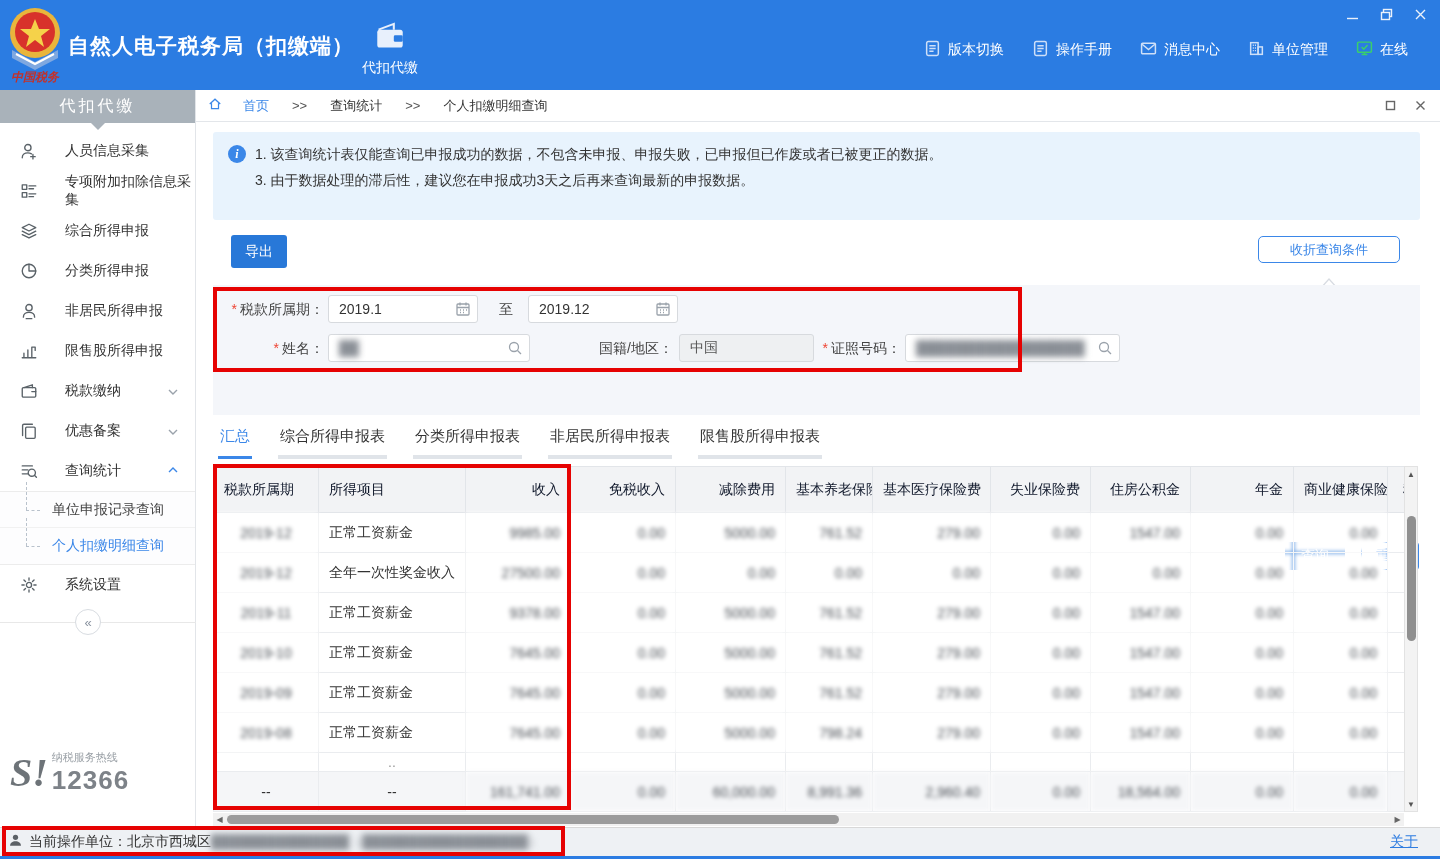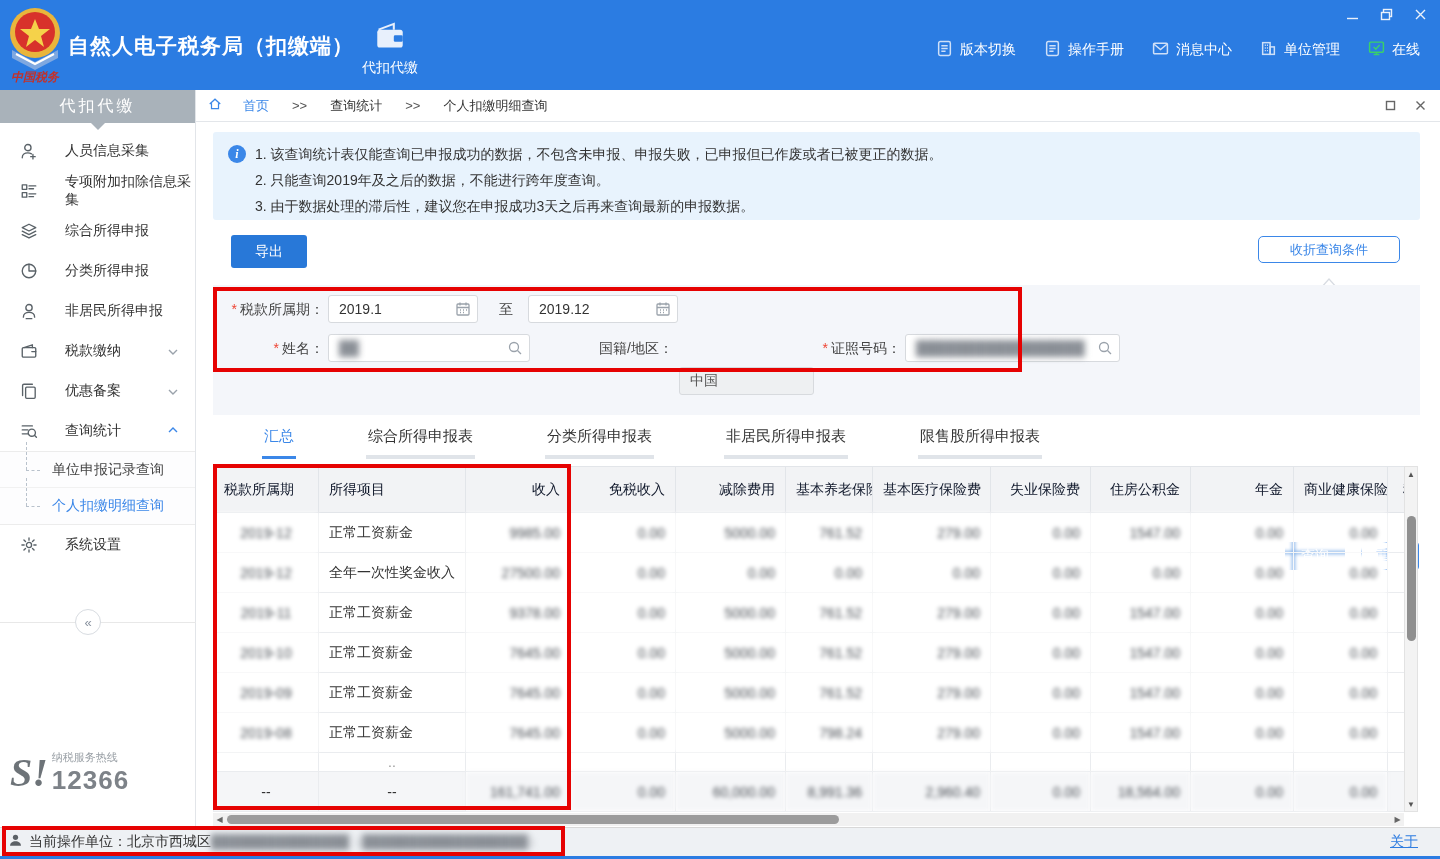--- a/index.html
+++ b/index.html
@@ -6,21 +6,21 @@
   html,body { width:1440px; height:859px; overflow:hidden; }
   body { font-family:"Liberation Sans","DejaVu Sans",sans-serif; font-size:14px; color:#333; background:#fff; }
   .app { position:relative; width:1440px; height:859px; overflow:hidden; background:#fff; }
 
   
   .top-header { position:absolute; left:0; top:0; width:1440px; height:90px; background:#2b7ce2; }
   .emblem { position:absolute; left:8px; top:6px; width:54px; height:78px; }
   .app-title { position:absolute; left:68px; top:32px; color:#fff; font-size:21px; font-weight:bold; letter-spacing:1px; }
   .module-tab { position:absolute; left:346px; top:14px; width:88px; height:70px; display:flex; flex-direction:column; align-items:center; justify-content:center; gap:6px; color:#fff; cursor:pointer; }
   .module-tab svg { width:32px; height:28px; }
-  .hdr-menu { position:absolute; right:20px; top:40px; display:flex; align-items:center; gap:28px; }
+  .hdr-menu { position:absolute; right:32px; top:40px; display:flex; align-items:center; gap:28px; }
   .hdr-item { display:flex; align-items:center; gap:7px; color:#fff; font-size:14px; cursor:pointer; }
   .hdr-item .icon svg { width:17px; height:17px; stroke:#cfe0f8; fill:none; stroke-width:1.4; }
   .hdr-item.online .icon svg { stroke:#3ad06a; }
   .win-controls { position:absolute; right:12px; top:6px; display:flex; gap:18px; color:#eaf1fb; align-items:center; }
   .win-btn { width:16px; height:16px; display:flex; align-items:center; justify-content:center; font-size:15px; cursor:pointer; }
   .win-btn svg { width:13px; height:13px; stroke:#eaf1fb; fill:none; stroke-width:1.4; }
 
   
   .sidebar { position:absolute; left:0; top:90px; width:196px; height:737px; background:#fff; border-right:1px solid #e2e5e9; }
   .side-header { height:33px; background:#a9b2ba; color:#fff; font-size:16px; letter-spacing:3px; display:flex; align-items:center; justify-content:center; position:relative; }
@@ -52,39 +52,39 @@
   .crumb-sep { color:#555; margin:0 7px; }
   .crumb-item { color:#333; }
   .bc-controls { margin-left:auto; display:flex; gap:14px; color:#666; align-items:center; }
   .bc-controls .win-btn svg { stroke:#666; }
 
   
   .content { position:absolute; left:196px; top:122px; width:1244px; height:705px; background:#fff; }
   .notice { position:absolute; left:17px; top:10px; width:1207px; height:88px; background:#e8f3fd; border-radius:3px; padding:9px 16px 9px 42px; }
   .notice-line { font-size:14px; color:#333; line-height:26px; white-space:nowrap; }
   .info-icon { position:absolute; left:15px; top:13px; width:18px; height:18px; border-radius:50%; background:#3b87e8; color:#fff; font-size:12px; font-weight:bold; font-style:italic; display:flex; align-items:center; justify-content:center; font-family:"Liberation Serif",serif; }
-  .btn-export { position:absolute; left:35px; top:113px; width:76px; height:33px; background:#2878d8; color:#fff; border:none; border-radius:3px; font-size:14px; cursor:pointer; }
+  .btn-export { position:absolute; left:35px; top:113px; width:56px; height:33px; background:#2878d8; color:#fff; border:none; border-radius:3px; font-size:14px; cursor:pointer; }
   .btn-collapse-query { position:absolute; left:1062px; top:114px; width:142px; height:27px; background:#fff; color:#3b87e8; border:1px solid #3b87e8; border-radius:5px; font-size:13px; cursor:pointer; }
   .panel-caret { position:absolute; left:1124px; top:147px; width:0; height:0; border:9px solid transparent; border-bottom:10px solid #d8dce2; }
   .panel-caret:after { content:""; position:absolute; left:-8px; top:-6px; border:8px solid transparent; border-bottom:9px solid #fff; }
 
   .query-panel { position:absolute; left:17px; top:163px; width:1207px; height:130px; background:#f4f6fa; }
   .f-label { position:absolute; font-size:14px; color:#444; text-align:right; white-space:nowrap; }
   .f-label .req { color:#e43; margin-right:3px; }
   .f-input { position:absolute; height:28px; background:#fff; border:1px solid #d7dade; border-radius:3px; display:flex; align-items:center; padding:0 26px 0 10px; font-size:14px; color:#333; cursor:text;text-align:right; }
   .f-input.disabled { background:#eef0f2; color:#555; }
   .f-input .tail-icon { position:absolute; right:6px; top:5px; width:16px; height:16px; color:#9aa2ab; }
   .f-input .tail-icon svg { width:16px; height:16px; stroke:currentColor; fill:none; stroke-width:1.3; }
   .blurtext { filter:blur(3px); color:#8a8f96; }
   .btn-search { position:absolute; left:1072px; top:257px; width:60px; height:28px; background:#2878d8; color:#fff; border:none; border-radius:3px; font-size:14px; cursor:pointer; }
   .btn-reset { position:absolute; left:1148px; top:257px; width:58px; height:28px; background:#fff; color:#3b87e8; border:1px solid #3b87e8; border-radius:3px; font-size:14px; cursor:pointer; }
 
   
   .tabs { position:absolute; left:22px; top:303px; display:flex; gap:26px; height:34px; }
-  .tab { font-size:15px; color:#333; padding:2px 2px 8px 2px; border-bottom:4px solid #e0e4e9; cursor:pointer; white-space:nowrap;margin-left:44px; }
+  .tab { font-size:15px; color:#333; padding:2px 2px 8px 2px; border-bottom:4px solid #e0e4e9; cursor:pointer; white-space:nowrap; }
   .tab.active { color:#3b87e8; border-bottom:3px solid #3b87e8; }
 
   
   .grid-wrap { position:absolute; left:17px; top:344px; width:1191px; height:346px; overflow:hidden; }
   table.grid { border-collapse:collapse; table-layout:fixed; width:1214px; }
   .grid th { height:46px; background:#f2f3f5; border:1px solid #e2e5e9; font-weight:normal; font-size:14px; color:#0f172a; padding:0 10px; white-space:nowrap; overflow:hidden; }
   .grid td { height:40px; border:1px solid #eaecef; font-size:14px; padding:0 10px; white-space:nowrap; overflow:hidden; background:#fff; }
   .grid tr.ellipsis td { height:19px; border-bottom:none; color:#999; }
   .grid tr.total td { background:#f5f6f8; }
   .al { text-align:left; } .ac { text-align:center; } .ar { text-align:right; }
@@ -234,20 +234,28 @@
           <span>分类所得申报</span>
         </div>
         <div class="side-item">
           <span class="icon">
             <svg viewBox="0 0 16 16">
               <circle cx="8" cy="5" r="2.8"></circle>
               <path d="M3 13.5c0-2.8 2.2-4.3 5-4.3s5 1.5 5 4.3M5.5 14.8h5"></path>
             </svg>
           </span>
           <span>非居民所得申报</span>
+        </div>
+        <div class="side-item">
+          <span class="icon">
+            <svg viewBox="0 0 16 16">
+              <path d="M2 14h12M3.5 14v-4M7 14V7M10.5 14V4.5M10.5 4.5h3M13.5 4.5v3"></path>
+            </svg>
+          </span>
+          <span>限售股所得申报</span>
         </div>
         <div class="side-item">
           <span class="icon">
             <svg viewBox="0 0 16 16">
               <path d="M3.5 5L11 2.5V5"></path>
               <rect x="2" y="5" width="12" height="8.5" rx="1"></rect>
               <path d="M10.5 8.5h3.5"></path>
             </svg>
           </span>
           <span>税款缴纳</span>
@@ -329,21 +337,20 @@
             <path d="M2.5 2.5l8 8M10.5 2.5l-8 8"></path>
           </svg>
         </span>
     </span>
   </div>
 
   <div class="content">
     <div class="notice">
       <div class="info-icon">i</div>
       <div class="notice-line">1. 该查询统计表仅能查询已申报成功的数据，不包含未申报、申报失败，已申报但已作废或者已被更正的数据。</div>
-      <div class="notice-line">2. 只能查询2019年及之后的数据，不能进行跨年度查询。</div>
       <div class="notice-line">3. 由于数据处理的滞后性，建议您在申报成功3天之后再来查询最新的申报数据。</div>
     </div>
 
     <button class="btn-export">导出</button>
     <button class="btn-collapse-query">收折查询条件</button>
     <div class="panel-caret"></div>
 
     <div class="query-panel">
       <div class="f-label" style="left:8px; top:16px; width:103px;"><span class="req">*</span><span>税款所属期：</span></div>
       <div class="f-input" style="left:115px; top:10px; width:150px;">
@@ -364,21 +371,21 @@
 
       <div class="f-label" style="left:8px; top:55px; width:103px;"><span class="req">*</span><span>姓名：</span></div>
       <div class="f-input" style="left:115px; top:49px; width:202px;">
         <span class="blurtext">██</span>
         <span class="tail-icon"><svg viewBox="0 0 16 16">
               <circle cx="7" cy="7" r="4.5"></circle>
               <path d="M10.5 10.5L14 14"></path>
             </svg></span>
       </div>
       <div class="f-label" style="left:370px; top:55px; width:90px;">国籍/地区：</div>
-      <div class="f-input disabled" style="left:466px; top:49px; width:135px;margin-top:33px;">
+      <div class="f-input disabled" style="left:466px; top:49px; width:135px;">
         <span>中国</span>
       </div>
       <div class="f-label" style="left:600px; top:55px; width:88px;"><span class="req">*</span><span>证照号码：</span></div>
       <div class="f-input" style="left:692px; top:49px; width:215px;">
         <span class="blurtext">█████████████████</span>
         <span class="tail-icon"><svg viewBox="0 0 16 16">
               <circle cx="7" cy="7" r="4.5"></circle>
               <path d="M10.5 10.5L14 14"></path>
             </svg></span>
       </div>

